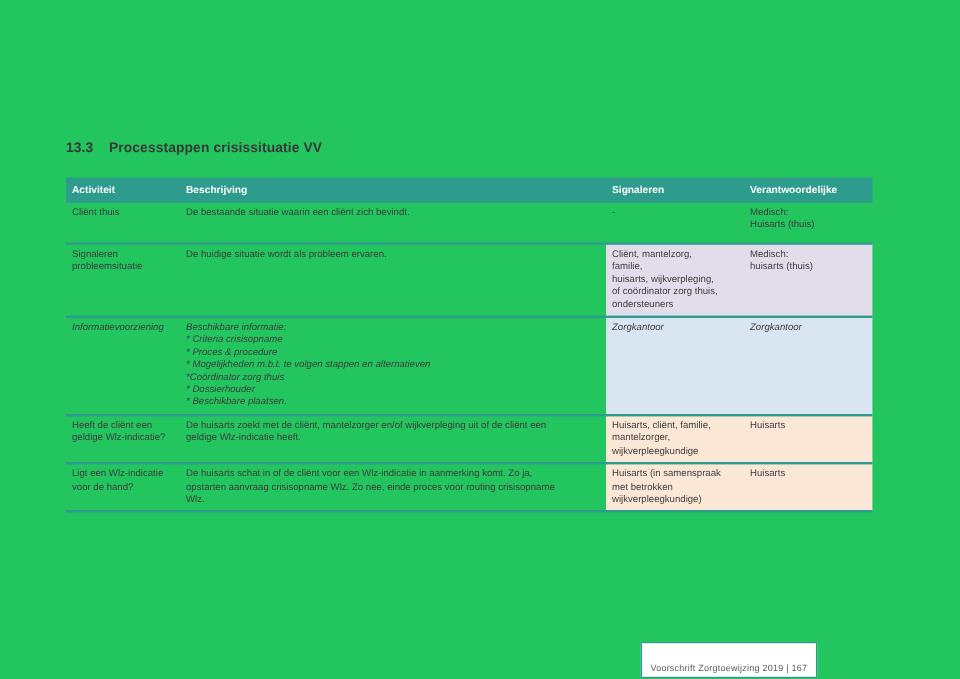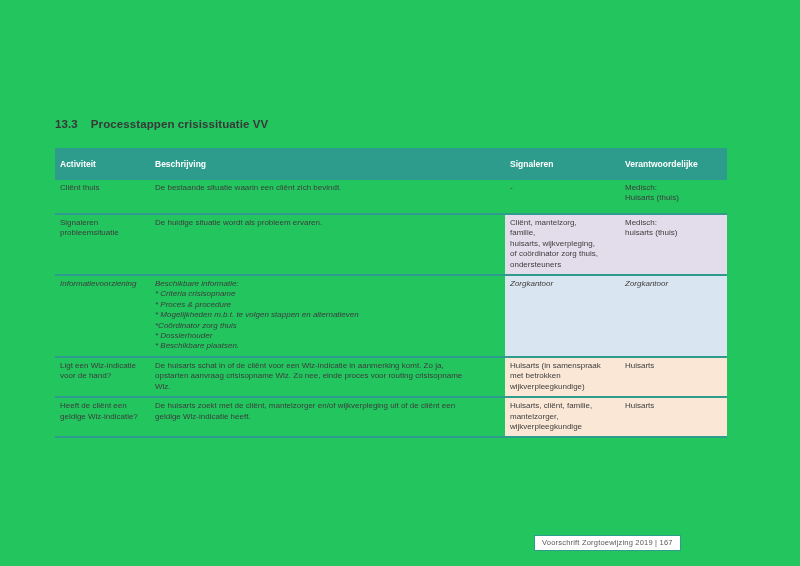--- a/index.html
+++ b/index.html
@@ -18,21 +18,21 @@
 
   table.doc-table {
     position:absolute; left:55px; top:148px; width:672px;
     border-collapse:collapse; table-layout:fixed;
     font-size:8px; line-height:10.4px; color:var(--body_text);
     border-bottom:2px solid var(--border);
   }
   thead th {
     background:var(--header_bg); color:var(--header_text);
     text-align:left; font-weight:bold; font-size:8.5px;
-    height:32px; padding:0 3px 0 5px; vertical-align:middle;
+    height:21px; padding:0 3px 0 5px; vertical-align:middle;
   }
   tbody td {
     vertical-align:top; padding:3px 3px 4px 5px;
     white-space:pre-line; word-wrap:break-word;
   }
   tbody tr { border-top:2px solid var(--border);margin-top:34px; }
   tbody tr:first-child { border-top:none; }
   tbody tr:nth-child(1){ height:34px; }
   tbody tr:nth-child(2){ height:60px; }
   tbody tr:nth-child(3){ height:77px;font-style:italic; }
@@ -40,21 +40,21 @@
   tbody tr:nth-child(5){ height:36px; }
   tbody tr:nth-child(6){ height:48px; }
 
   tr.hl-lavender td.col-uitvoerder, tr.hl-lavender td.col-verantwoordelijke { background:var(--lavender); }
   tr.hl-blue     td.col-uitvoerder, tr.hl-blue     td.col-verantwoordelijke { background:var(--blue); }
   tr.hl-peach    td.col-uitvoerder, tr.hl-peach    td.col-verantwoordelijke { background:var(--peach); }
 
   .footer-box {
     position:absolute; left:534px; top:535px;
     border:1px solid var(--border);
-    padding:2px 7px 3px 7px;
+    padding:16px 7px 3px 7px;
     font-size:7.5px; color:var(--footer_text); letter-spacing:0.2px;
     background:#ffffff;
   }
 </style>
 </head>
 <body>
 
 <div class="page">
 
   <div class="title">
@@ -102,38 +102,38 @@
 * Criteria crisisopname
 * Proces &amp; procedure
 * Mogelijkheden m.b.t. te volgen stappen en alternatieven
 *Coördinator zorg thuis
 * Dossierhouder
 * Beschikbare plaatsen.</td>
           <td class="col-uitvoerder">Zorgkantoor</td>
           <td class="col-verantwoordelijke">Zorgkantoor</td>
         </tr>
         <tr class="hl-peach">
+          <td class="col-activiteit">Heeft de cliënt een
+geldige Wlz-indicatie?</td>
+          <td class="col-beschrijving">De huisarts zoekt met de cliënt, mantelzorger en/of wijkverpleging uit of de cliënt een
+geldige Wlz-indicatie heeft.</td>
+          <td class="col-uitvoerder">Huisarts, cliënt, familie,
+mantelzorger,
+wijkverpleegkundige</td>
+          <td class="col-verantwoordelijke">Huisarts</td>
+        </tr>
+        <tr class="hl-peach">
           <td class="col-activiteit">Ligt een Wlz-indicatie
 voor de hand?</td>
           <td class="col-beschrijving">De huisarts schat in of de cliënt voor een Wlz-indicatie in aanmerking komt. Zo ja,
 opstarten aanvraag crisisopname Wlz. Zo nee, einde proces voor routing crisisopname
 Wlz.</td>
           <td class="col-uitvoerder">Huisarts (in samenspraak
 met betrokken
 wijkverpleegkundige)</td>
-          <td class="col-verantwoordelijke">Huisarts</td>
-        </tr>
-        <tr class="hl-peach">
-          <td class="col-activiteit">Heeft de cliënt een
-geldige Wlz-indicatie?</td>
-          <td class="col-beschrijving">De huisarts zoekt met de cliënt, mantelzorger en/of wijkverpleging uit of de cliënt een
-geldige Wlz-indicatie heeft.</td>
-          <td class="col-uitvoerder">Huisarts, cliënt, familie,
-mantelzorger,
-wijkverpleegkundige</td>
           <td class="col-verantwoordelijke">Huisarts</td>
         </tr>
       </tbody>
   </table>
 
   <div class="footer-box">
     <span>Voorschrift Zorgtoewijzing 2019  |  167</span>
   </div>
 
 </div>

